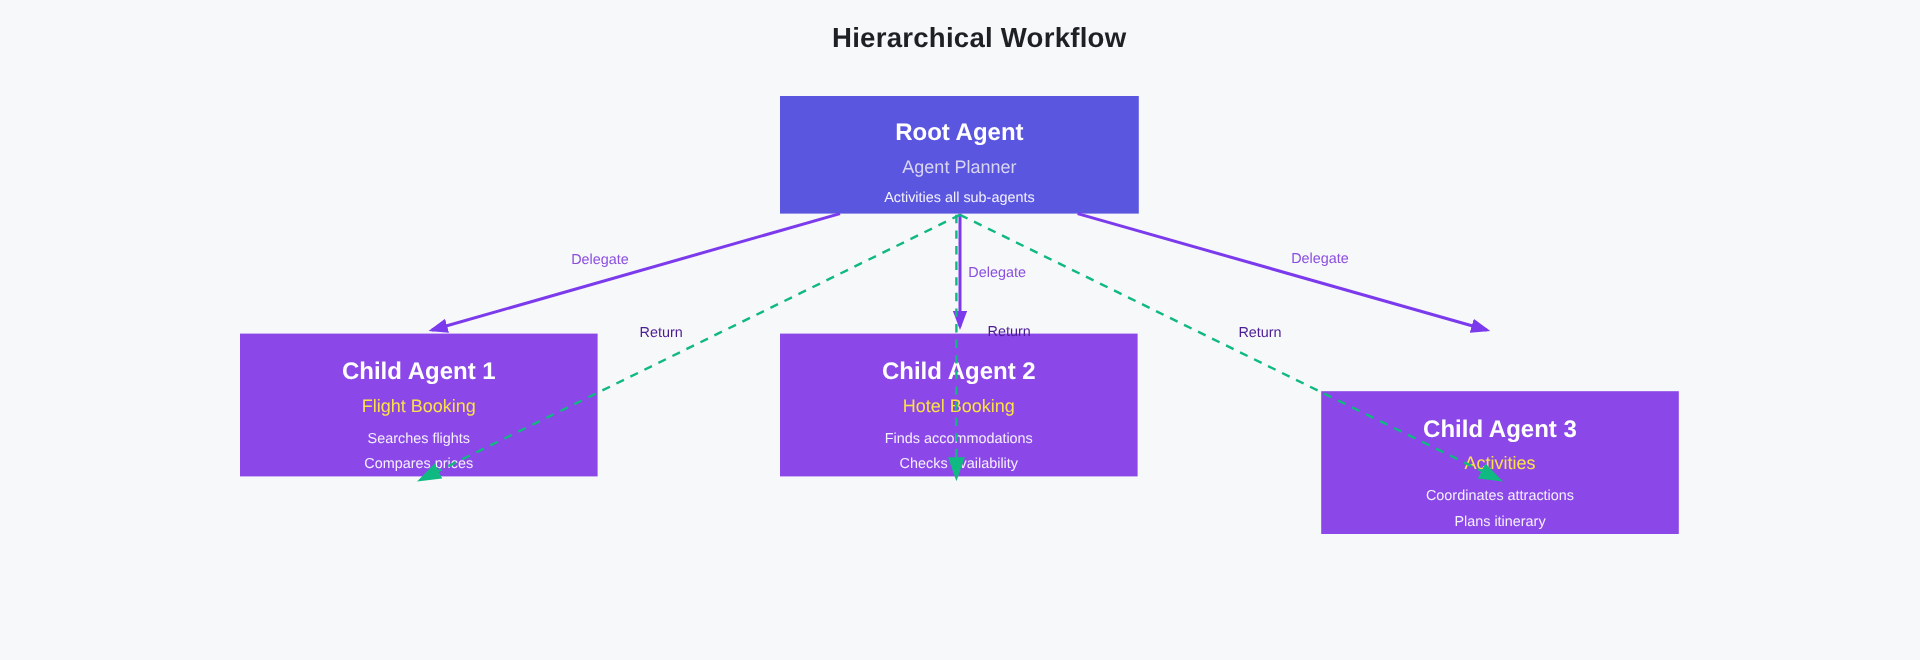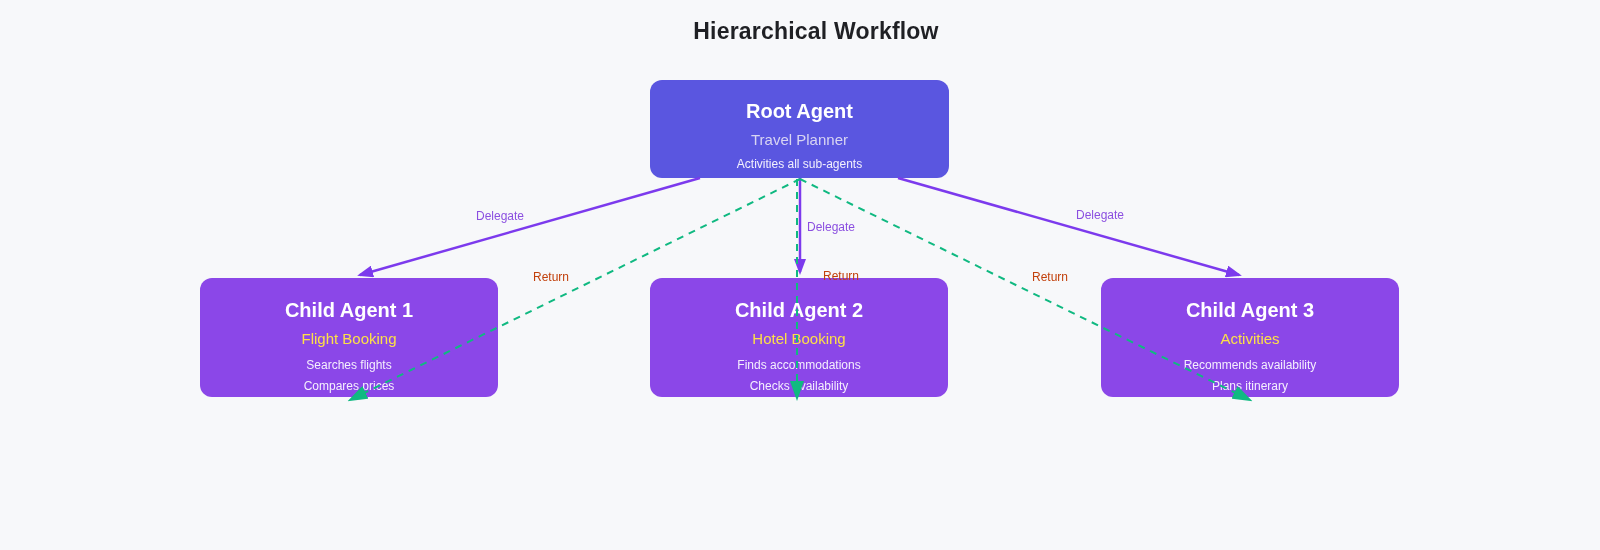--- a/index.html
+++ b/index.html
@@ -22,21 +22,21 @@
     width: 100%;
     text-align: center;
     font-size: 23px;
     font-weight: bold;
     color: #1F2024;
     letter-spacing: 0.2px;
     z-index: 2;
   }
   .node {
     position: absolute;
-    border-radius: 12px;
+    border-radius: 0;
     text-align: center;
     box-sizing: border-box;
     display: flex;
     flex-direction: column;
     align-items: center;
     justify-content: flex-start;
     z-index: 1;
   }
   .node-root {
     left: 650px; top: 80px;
@@ -45,21 +45,21 @@
     padding-top: 19px;
   }
   .node-child {
     top: 278px;
     width: 298px; height: 119px;
     background: #8B47E8;
     padding-top: 20px;
   }
   .node-child.c1 { left: 200px; }
   .node-child.c2 { left: 650px; }
-  .node-child.c3 { left: 1101px; }
+  .node-child.c3 { left: 1101px; margin-top: 48px; }
   .node-title {
     font-size: 20px;
     font-weight: bold;
     color: #FFFFFF;
     line-height: 24px;
   }
   .node-subtitle {
     font-size: 15px;
     color: #D8D5F2;
     line-height: 18px;
@@ -106,59 +106,59 @@
   }
   .edge-label {
     position: absolute;
     transform: translate(-50%, -50%);
     font-size: 12px;
     white-space: nowrap;
     z-index: 6;
     pointer-events: none;
   }
   .edge-label.delegate { color: #8B4FE0; }
-  .edge-label.return   { color: #c2410c; }
+  .edge-label.return   { color: #4c1d95; }
   .lbl-d1 { left: 500px;  top: 216px; }
   .lbl-d2 { left: 831px;  top: 227px; }
   .lbl-d3 { left: 1100px; top: 215px; }
   .lbl-r1 { left: 551px;  top: 277px; }
   .lbl-r2 { left: 841px;  top: 276px; }
   .lbl-r3 { left: 1050px; top: 277px; }
 </style>
 </head>
 <body>
 
 <div id="canvas">
 
   <div class="diagram-title">Hierarchical Workflow</div>
 
   <div class="node node-root">
     <div class="node-title">Root Agent</div>
-    <div class="node-subtitle">Travel Planner</div>
+    <div class="node-subtitle">Agent Planner</div>
     <div class="node-desc">Activities all sub-agents</div>
   </div>
 
   <div class="node node-child c1">
     <div class="node-title">Child Agent 1</div>
     <div class="node-subtitle">Flight Booking</div>
     <div class="node-detail first">Searches flights</div>
     <div class="node-detail">Compares prices</div>
   </div>
 
   <div class="node node-child c2">
     <div class="node-title">Child Agent 2</div>
     <div class="node-subtitle">Hotel Booking</div>
     <div class="node-detail first">Finds accommodations</div>
     <div class="node-detail">Checks availability</div>
   </div>
 
   <div class="node node-child c3">
     <div class="node-title">Child Agent 3</div>
     <div class="node-subtitle">Activities</div>
-    <div class="node-detail first">Recommends availability</div>
+    <div class="node-detail first">Coordinates attractions</div>
     <div class="node-detail">Plans itinerary</div>
   </div>
 
 
   <svg id="edges-layer" viewBox="0 0 1600 550" xmlns="http://www.w3.org/2000/svg">
     <defs>
       <marker id="arrow-delegate" markerUnits="userSpaceOnUse" markerWidth="16" markerHeight="12" refX="13" refY="6" orient="auto">
         <path d="M0,0 L16,6 L0,12 Z" fill="#7C3AED"></path>
       </marker>
       <marker id="arrow-return" markerUnits="userSpaceOnUse" markerWidth="20" markerHeight="14" refX="15" refY="7" orient="auto">

